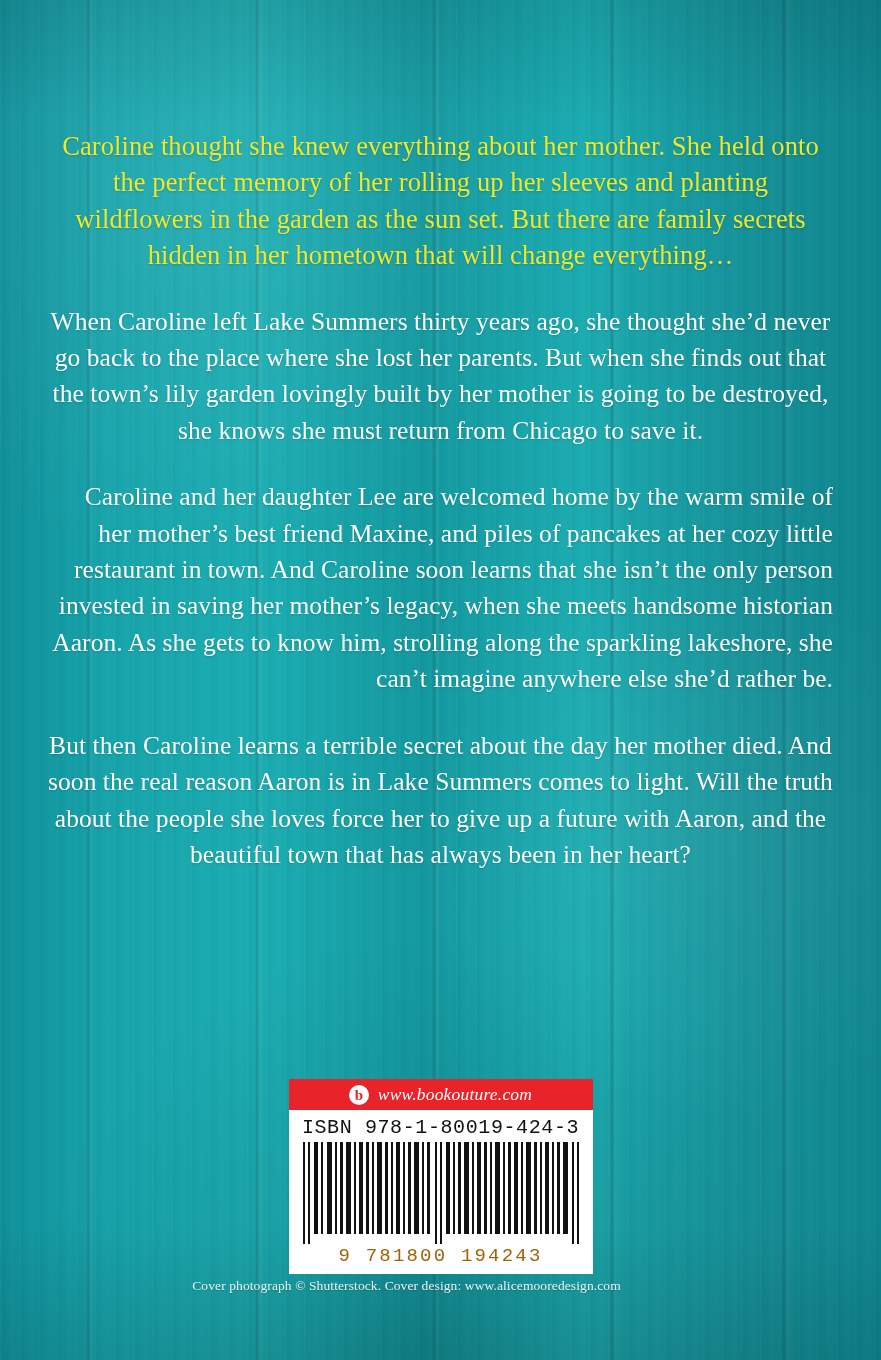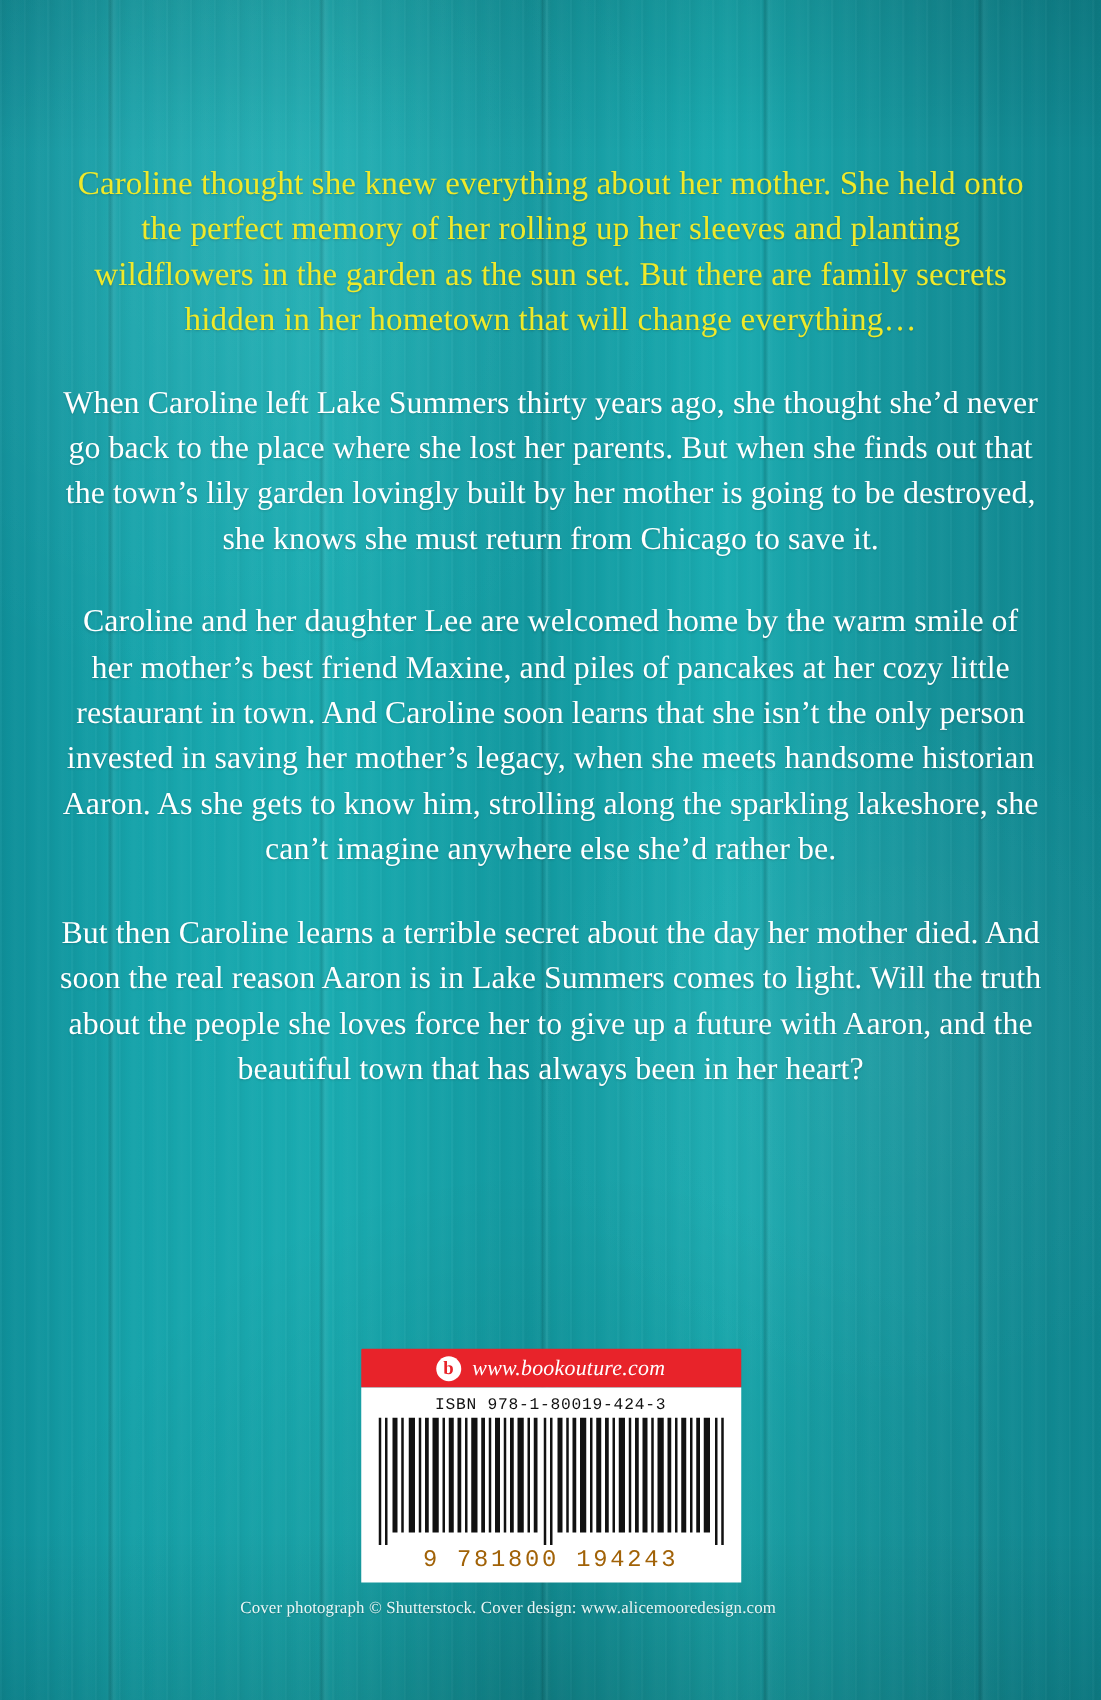--- a/index.html
+++ b/index.html
@@ -89,21 +89,21 @@
   }
   .para {
     margin: 32px 0 0 0;
     color: #ffffff;
     font-size: 25.5px;
     line-height: 36.4px;
     letter-spacing: 0.05px;
     text-shadow: 0 1px 2px rgba(0,0,0,0.16);
   }
   .para.p1 { margin-top: 30px; }
-  .para.p2 { margin-top: 30px; }
+  .para.p2 { margin-top: 30px; text-align: right; }
   .para.p3 { margin-top: 30px; }
 
   
   .barcode-block {
     position: absolute;
     left: 50%;
     transform: translateX(-50%);
     top: 1079px;
     width: 304px;
     z-index: 4;
@@ -136,21 +136,21 @@
     letter-spacing: 0.2px;
     font-style: italic;
   }
   .barcode-white {
     background: #ffffff;
     padding: 6px 10px 7px 10px;
     box-sizing: border-box;
   }
   .isbn-line {
     font-family: "Liberation Mono", monospace;
-    font-size: 13px;
+    font-size: 20px;
     letter-spacing: 0.6px;
     color: #111111;
     text-align: center;
     white-space: nowrap;
   }
   .isbn-sub {
     font-family: "Liberation Mono", monospace;
     font-size: 15px;
     letter-spacing: 1.2px;
     color: #111111;

